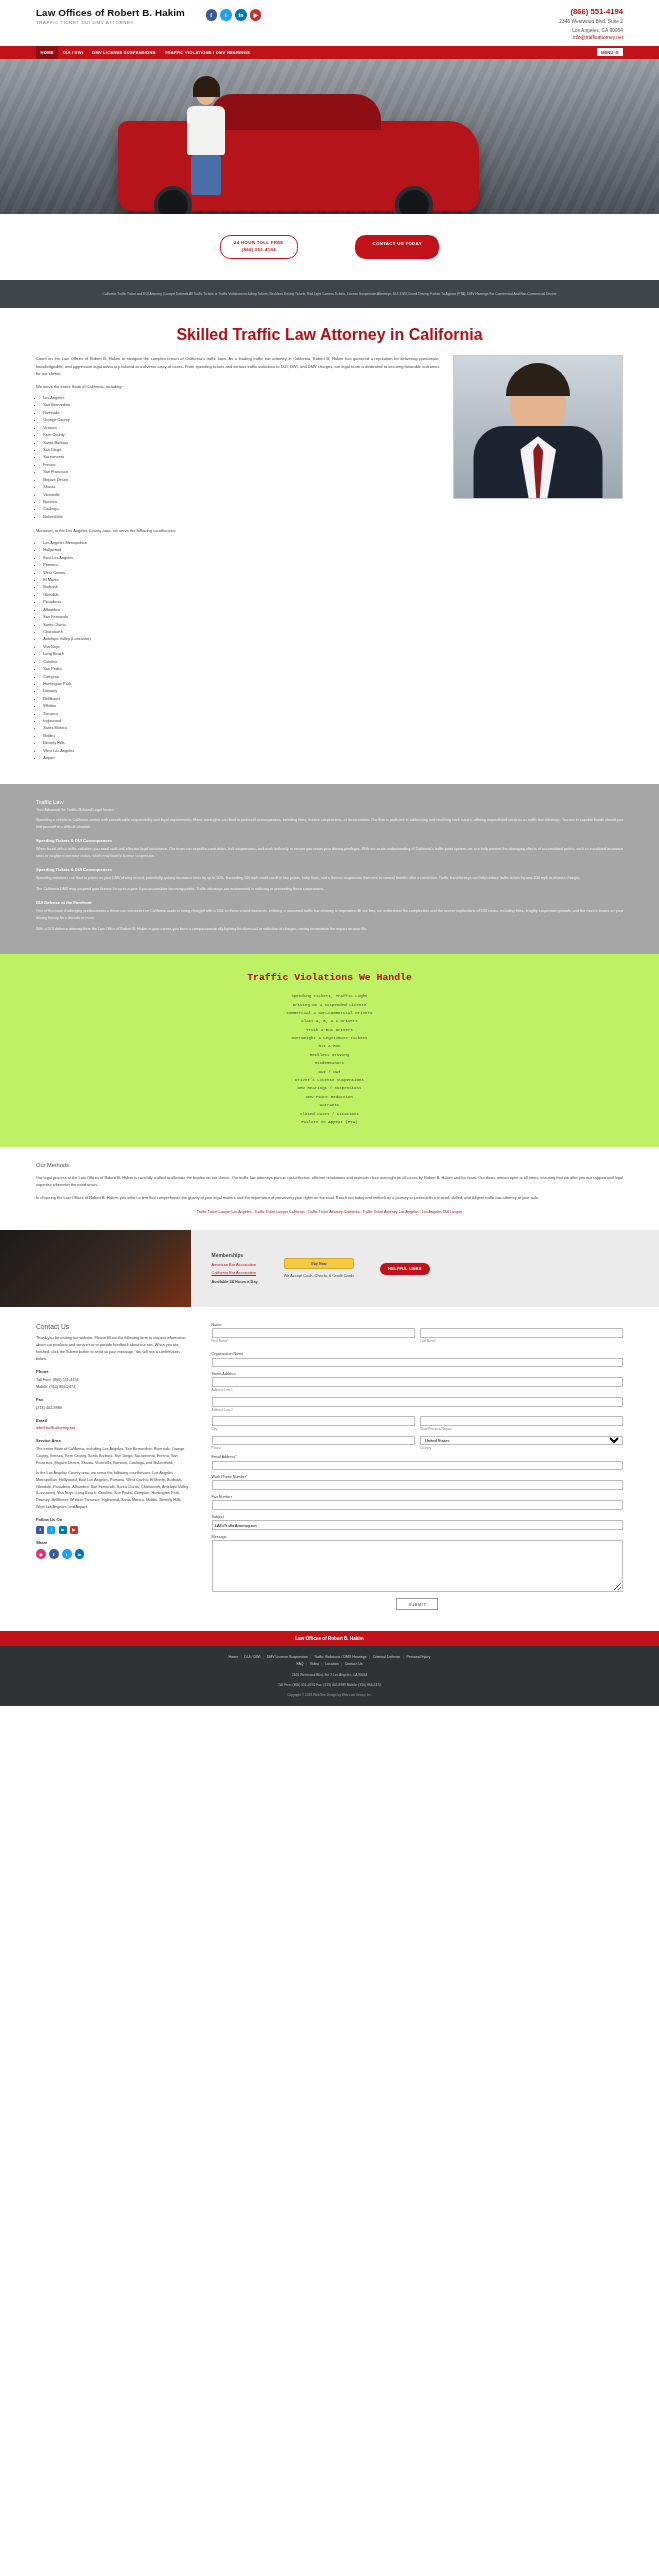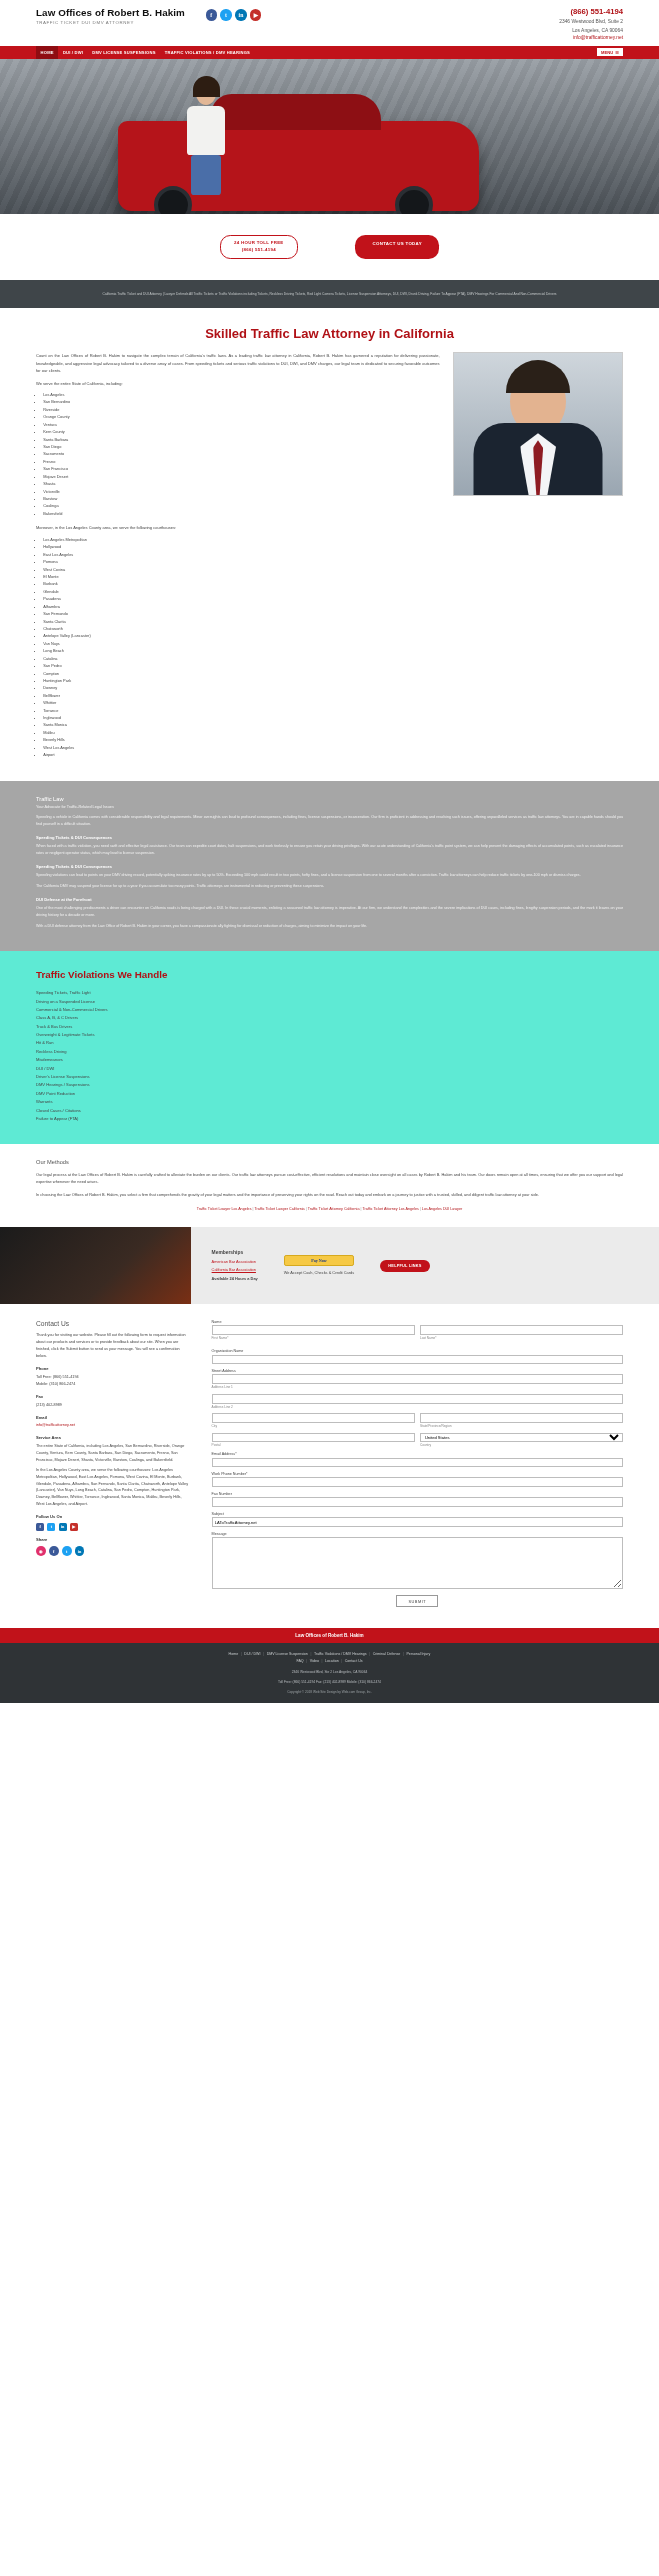--- a/index.html
+++ b/index.html
@@ -52,41 +52,41 @@
   
   .cta-band{background:#fff;padding:20.6px 0;display:flex;justify-content:center;gap:57px;}
   .btn-outline{border:0.8px solid #c1121a;color:#c1121a;border-radius:10.3px;padding:4.6px 13.4px;text-align:center;font-size:4.4px;font-weight:bold;letter-spacing:0.3px;line-height:1.5;}
   .btn-solid{background:#c1121a;color:#fff;border-radius:10.3px;padding:6.2px 17.5px;font-size:4.4px;font-weight:bold;letter-spacing:0.3px;}
 
   
   .dark-strip{background:#3f4549;color:#c6cacb;font-size:3.3px;line-height:1.9;padding:11.3px 36px;text-align:center;}
 
   
   .article{padding:17.5px 36px 15.5px 36px;}
-  .h1{color:#b01116;font-size:13px;font-weight:bold;text-align:center;margin-bottom:11.3px;}
+  .h1{color:#b01116;font-size:16px;font-weight:bold;text-align:center;margin-bottom:11.3px;}
   .cols{display:flex;gap:13.4px;}
   .col-l{flex:1;font-size:4px;line-height:1.85;color:#444;text-align:justify;}
   .col-r{width:170px;}
   .portrait{width:170px;height:144px;background:linear-gradient(180deg,#cfd6dc,#9aa6b1);border:0.5px solid #ccc;position:relative;overflow:hidden;}
   .pt-head{position:absolute;left:50%;transform:translateX(-50%);top:14.4px;width:56px;height:67px;border-radius:28px/34px;background:#e3b390;}
   .pt-hair{position:absolute;left:50%;transform:translateX(-50%);top:7.2px;width:64px;height:33px;border-radius:32px 32px 0 0;background:#2a2018;}
   .pt-suit{position:absolute;left:50%;transform:translateX(-50%);bottom:0;width:129px;height:72px;background:#1b2430;border-radius:31px 31px 0 0;}
   .pt-shirt{position:absolute;left:50%;transform:translateX(-50%);bottom:0;width:36px;height:62px;background:#f3f4f6;clip-path:polygon(50% 0,100% 22%,76% 100%,24% 100%,0 22%);}
   .pt-tie{position:absolute;left:50%;transform:translateX(-50%);bottom:0;width:10.3px;height:55px;background:#8e1b22;clip-path:polygon(50% 0,100% 14%,66% 100%,34% 100%,0 14%);}
   .list-cities{columns:1;font-size:3.9px;line-height:1.9;color:#444;margin:4.1px 0 7.2px 7.2px;}
   .list-cities li{list-style:disc;}
 
   
   .grey{background:#a6a6a6;color:#f2f2f2;padding:14.4px 36px 17.5px 36px;}
   .grey h3{font-size:5.7px;color:#fff;font-weight:normal;margin-bottom:3.1px;}
   .grey h4{font-size:4.1px;color:#fff;font-weight:bold;margin:7.2px 0 2.6px;}
   .grey p{font-size:3.7px;line-height:1.9;text-align:justify;margin-bottom:4.1px;}
 
   
-  .violations{background:#5eead4;padding:17.5px 36px 20.6px;}
+  .violations{background:#bef264;padding:17.5px 36px 20.6px;text-align:center;font-family:Liberation Mono, monospace;}
   .violations h2{color:#b01116;font-size:9.8px;font-weight:bold;margin-bottom:9.3px;}
   .violations ul li{list-style:none;font-size:4.1px;line-height:2.05;color:#444;}
 
   
   .methods{background:#fff;padding:15.5px 36px 13.4px;}
   .methods h3{font-size:5.7px;color:#555;font-weight:normal;margin-bottom:5.2px;}
   .methods p{font-size:3.9px;line-height:1.9;color:#444;text-align:justify;margin-bottom:5.2px;}
   .links-line{text-align:center;font-size:3.7px;line-height:2;color:#b01116;margin-top:8.2px;}
   .links-line span{color:#999;}
 

